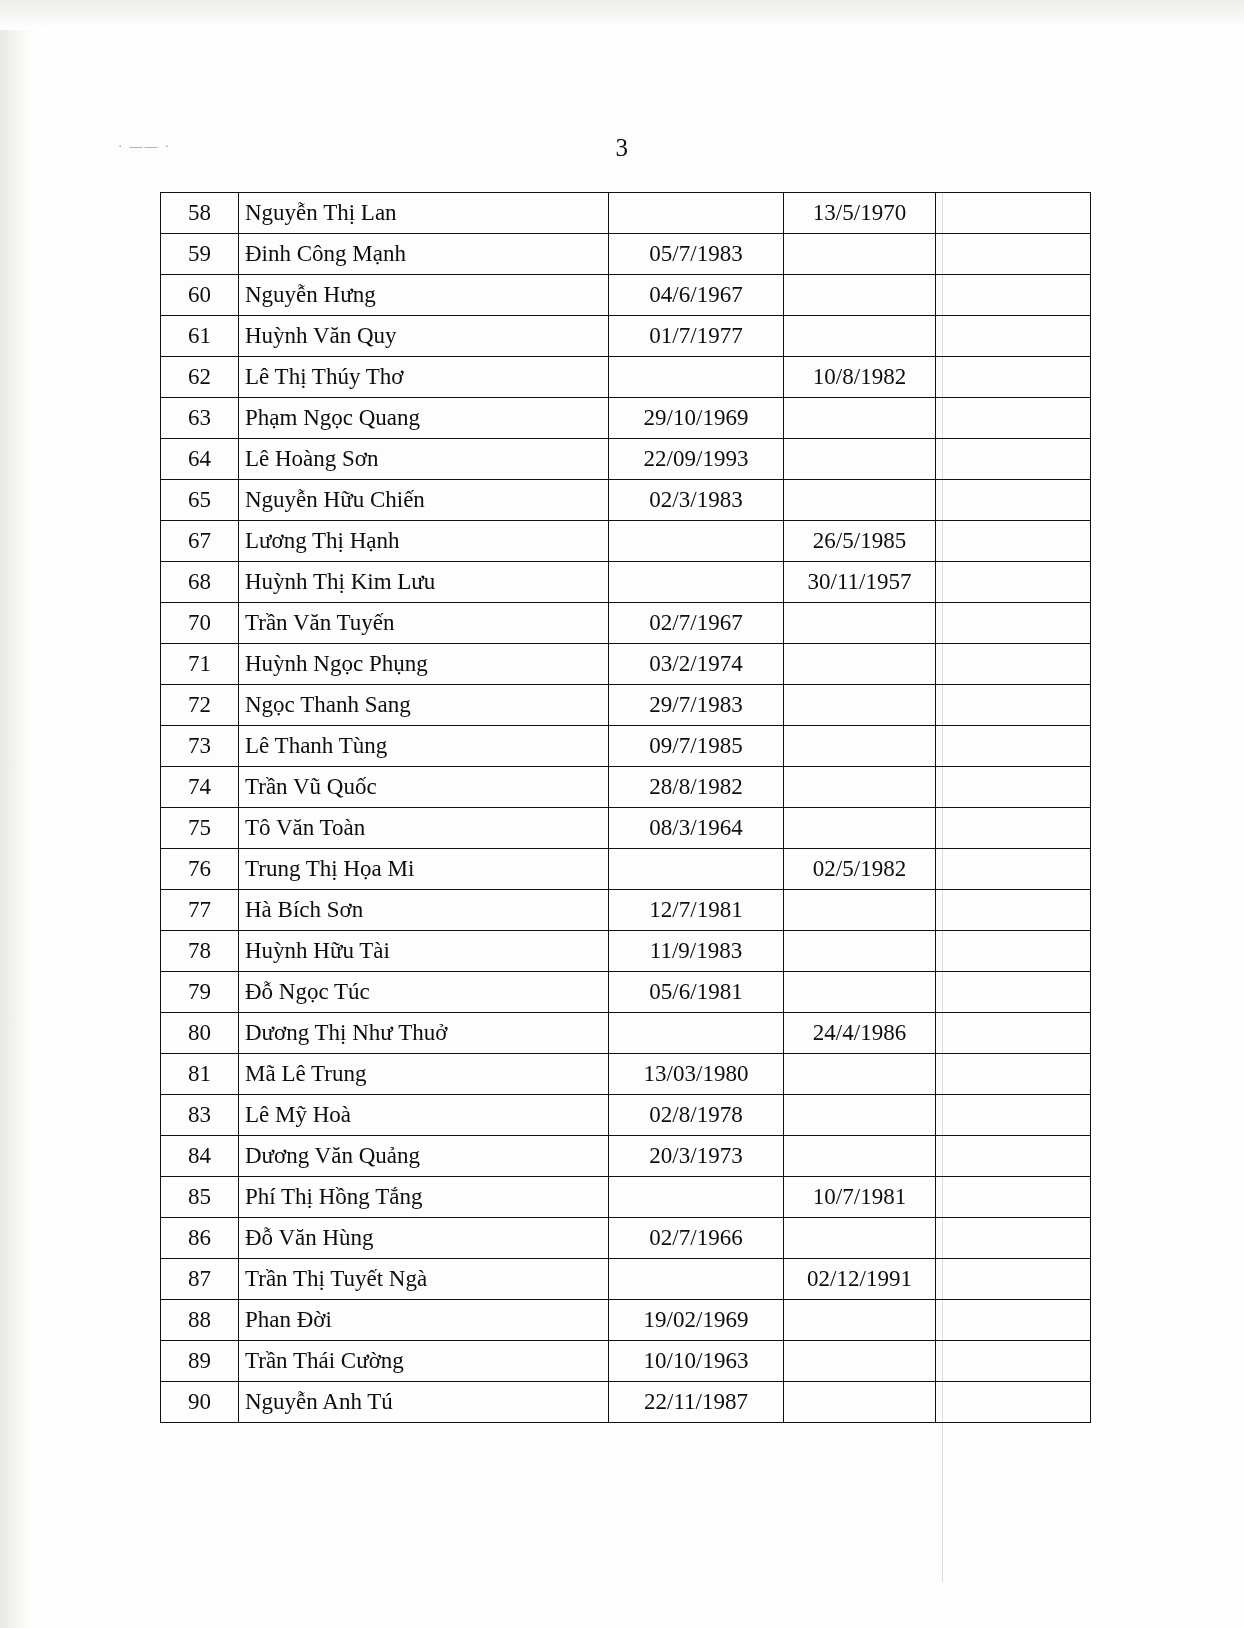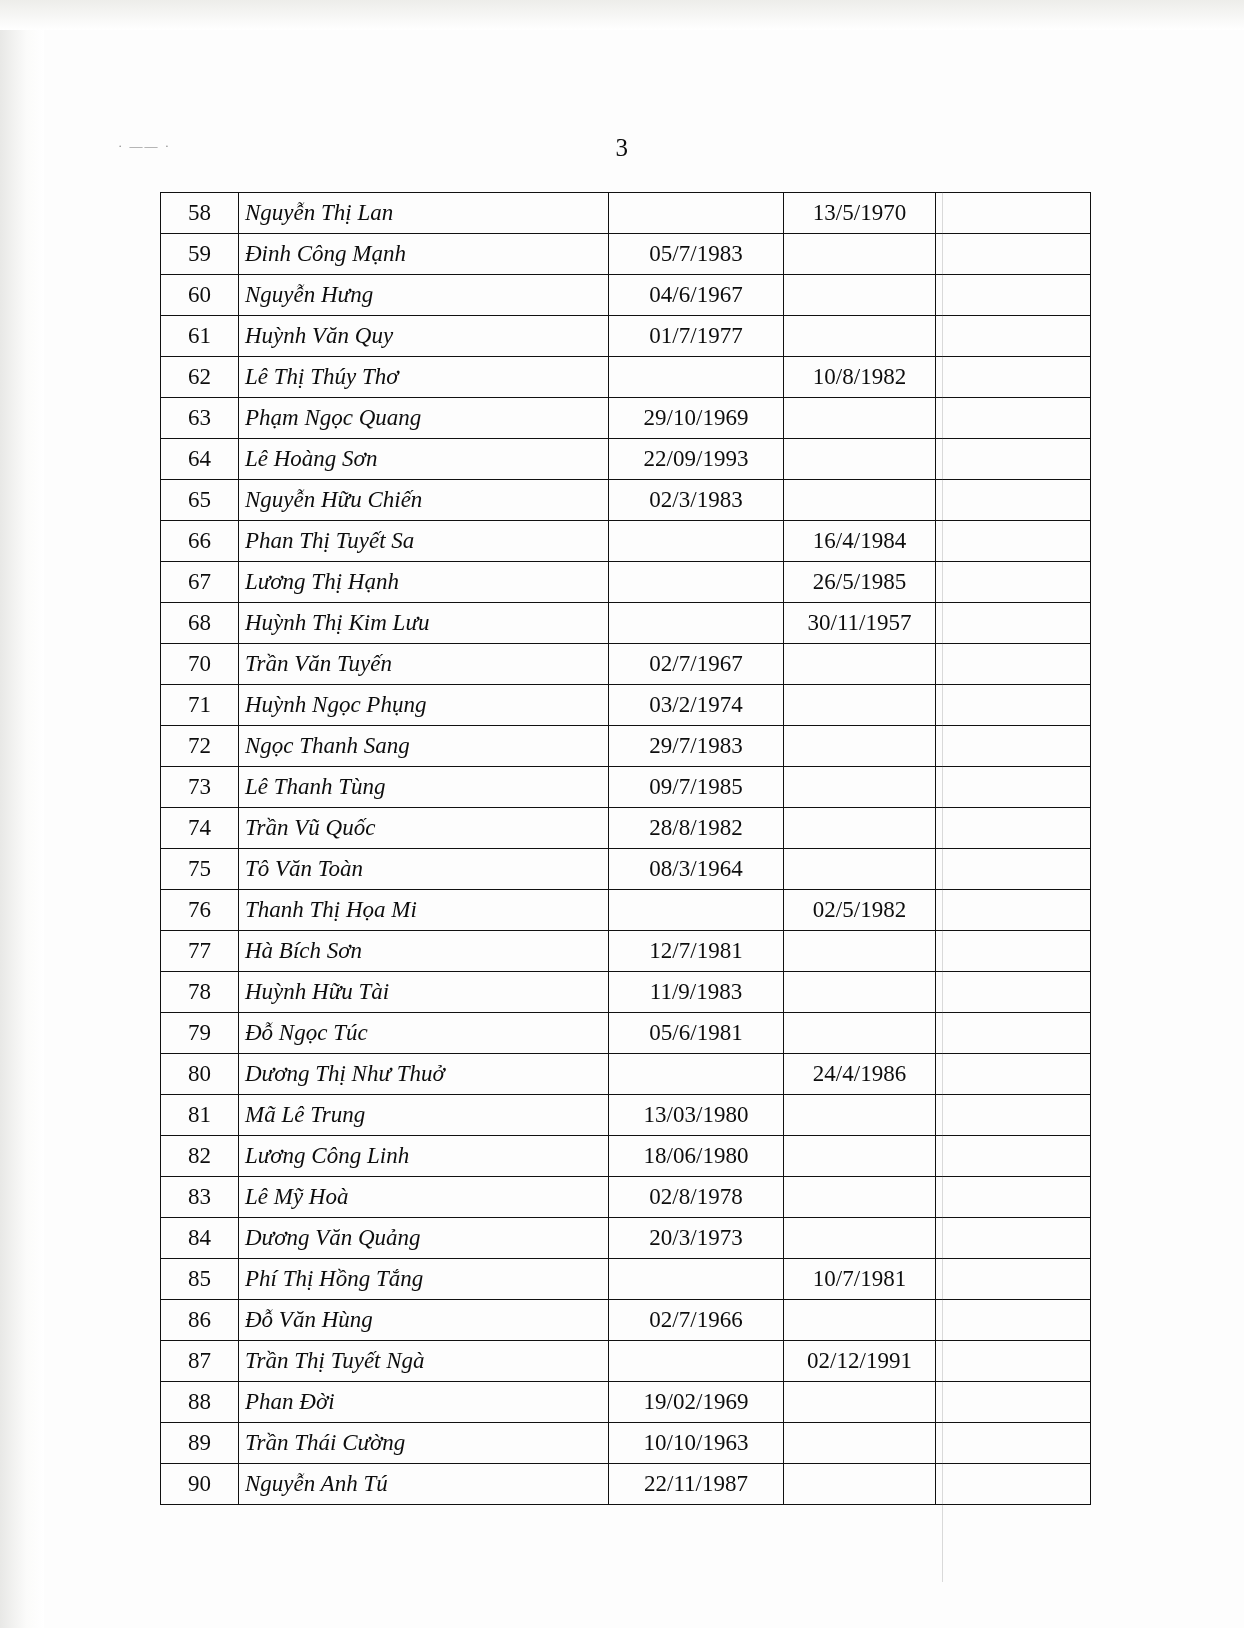--- a/index.html
+++ b/index.html
@@ -85,21 +85,20 @@
 
   td.stt {
     text-align: center;
     font-size: 23px;
     margin-top: 17px;
   }
   td.name {
     text-align: left;
     padding-left: 16px;
     white-space: nowrap;
-    font-style: italic;
   }
   td.dob {
     text-align: center;
     font-size: 22.5px;
     white-space: nowrap;
   }
   td.note { }
 
   
   .artifact-col {
@@ -182,27 +181,20 @@
             <td class="note"></td>
           </tr>
           <tr>
             <td class="stt">65</td>
             <td class="name">Nguyễn Hữu Chiến</td>
             <td class="dob">02/3/1983</td>
             <td class="dob"></td>
             <td class="note"></td>
           </tr>
           <tr>
-            <td class="stt">66</td>
-            <td class="name">Phan Thị Tuyết Sa</td>
-            <td class="dob"></td>
-            <td class="dob">16/4/1984</td>
-            <td class="note"></td>
-          </tr>
-          <tr>
             <td class="stt">67</td>
             <td class="name">Lương Thị Hạnh</td>
             <td class="dob"></td>
             <td class="dob">26/5/1985</td>
             <td class="note"></td>
           </tr>
           <tr>
             <td class="stt">68</td>
             <td class="name">Huỳnh Thị Kim Lưu</td>
             <td class="dob"></td>
@@ -246,21 +238,21 @@
           </tr>
           <tr>
             <td class="stt">75</td>
             <td class="name">Tô Văn Toàn</td>
             <td class="dob">08/3/1964</td>
             <td class="dob"></td>
             <td class="note"></td>
           </tr>
           <tr>
             <td class="stt">76</td>
-            <td class="name">Thanh Thị Họa Mi</td>
+            <td class="name">Trung Thị Họa Mi</td>
             <td class="dob"></td>
             <td class="dob">02/5/1982</td>
             <td class="note"></td>
           </tr>
           <tr>
             <td class="stt">77</td>
             <td class="name">Hà Bích Sơn</td>
             <td class="dob">12/7/1981</td>
             <td class="dob"></td>
             <td class="note"></td>
@@ -287,27 +279,20 @@
             <td class="note"></td>
           </tr>
           <tr>
             <td class="stt">81</td>
             <td class="name">Mã Lê Trung</td>
             <td class="dob">13/03/1980</td>
             <td class="dob"></td>
             <td class="note"></td>
           </tr>
           <tr>
-            <td class="stt">82</td>
-            <td class="name">Lương Công Linh</td>
-            <td class="dob">18/06/1980</td>
-            <td class="dob"></td>
-            <td class="note"></td>
-          </tr>
-          <tr>
             <td class="stt">83</td>
             <td class="name">Lê Mỹ Hoà</td>
             <td class="dob">02/8/1978</td>
             <td class="dob"></td>
             <td class="note"></td>
           </tr>
           <tr>
             <td class="stt">84</td>
             <td class="name">Dương Văn Quảng</td>
             <td class="dob">20/3/1973</td>

